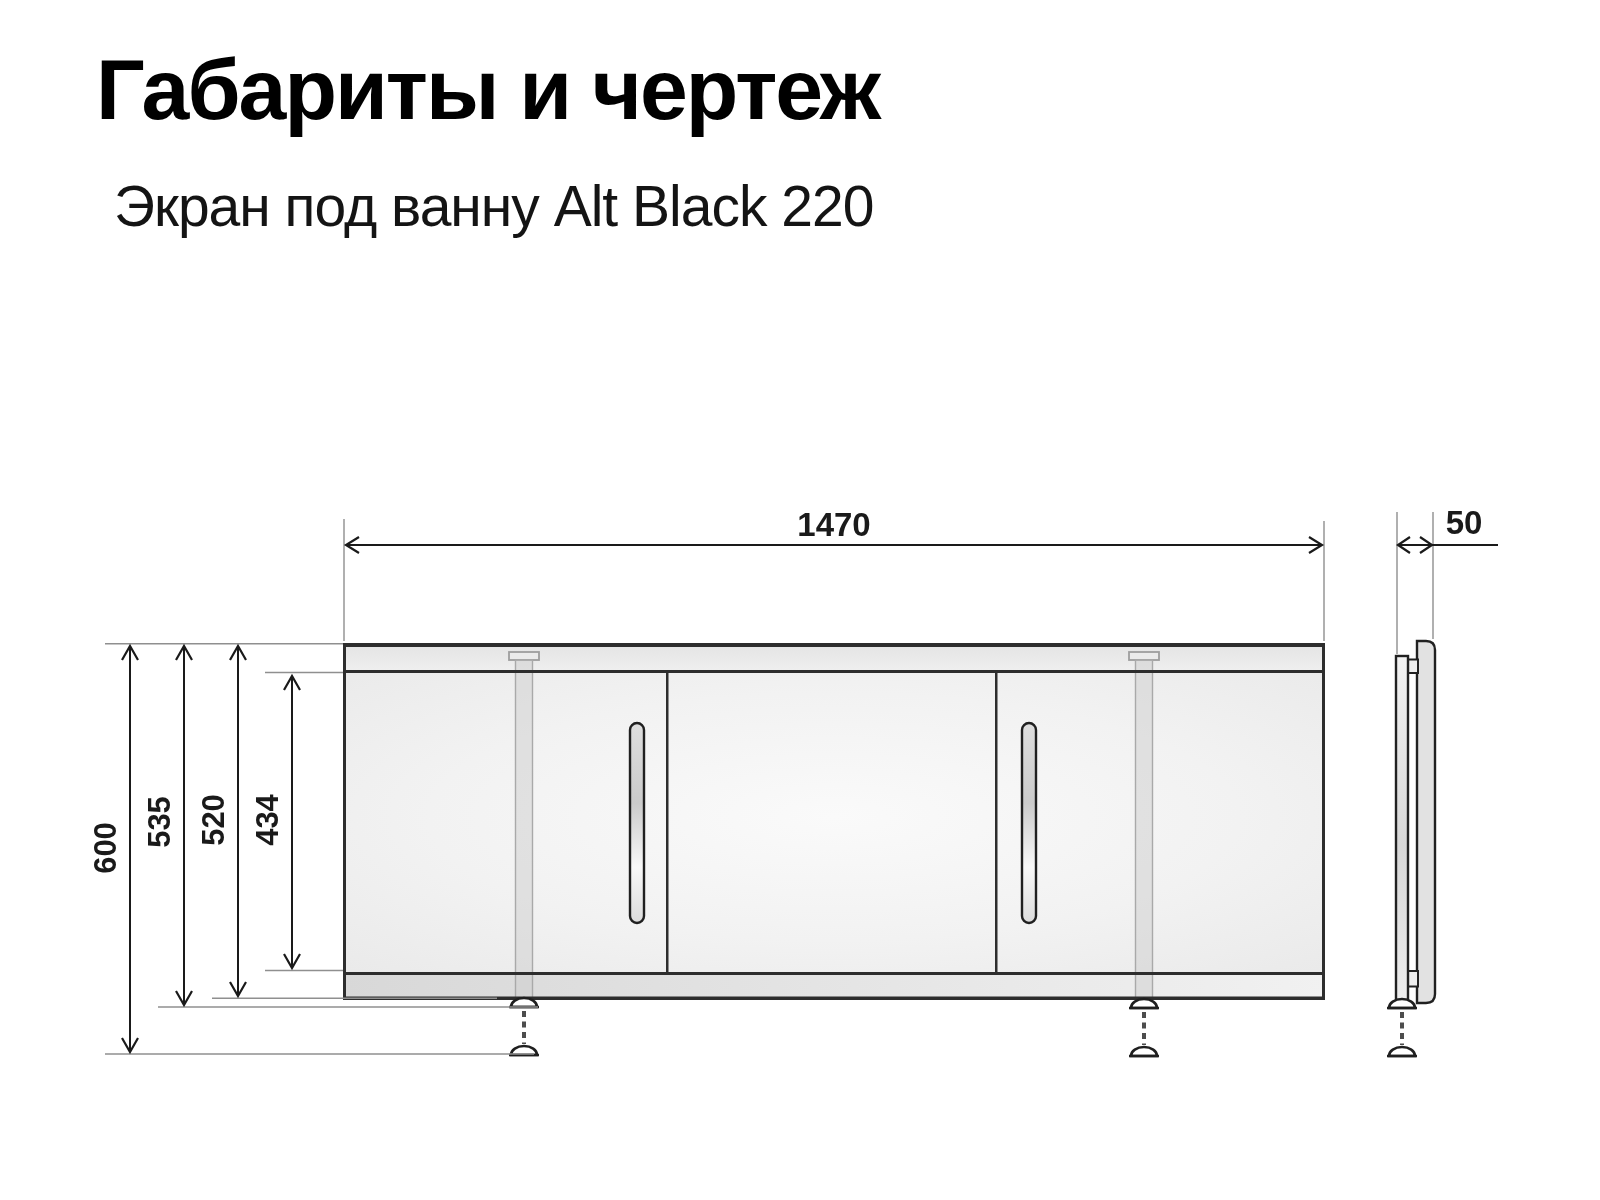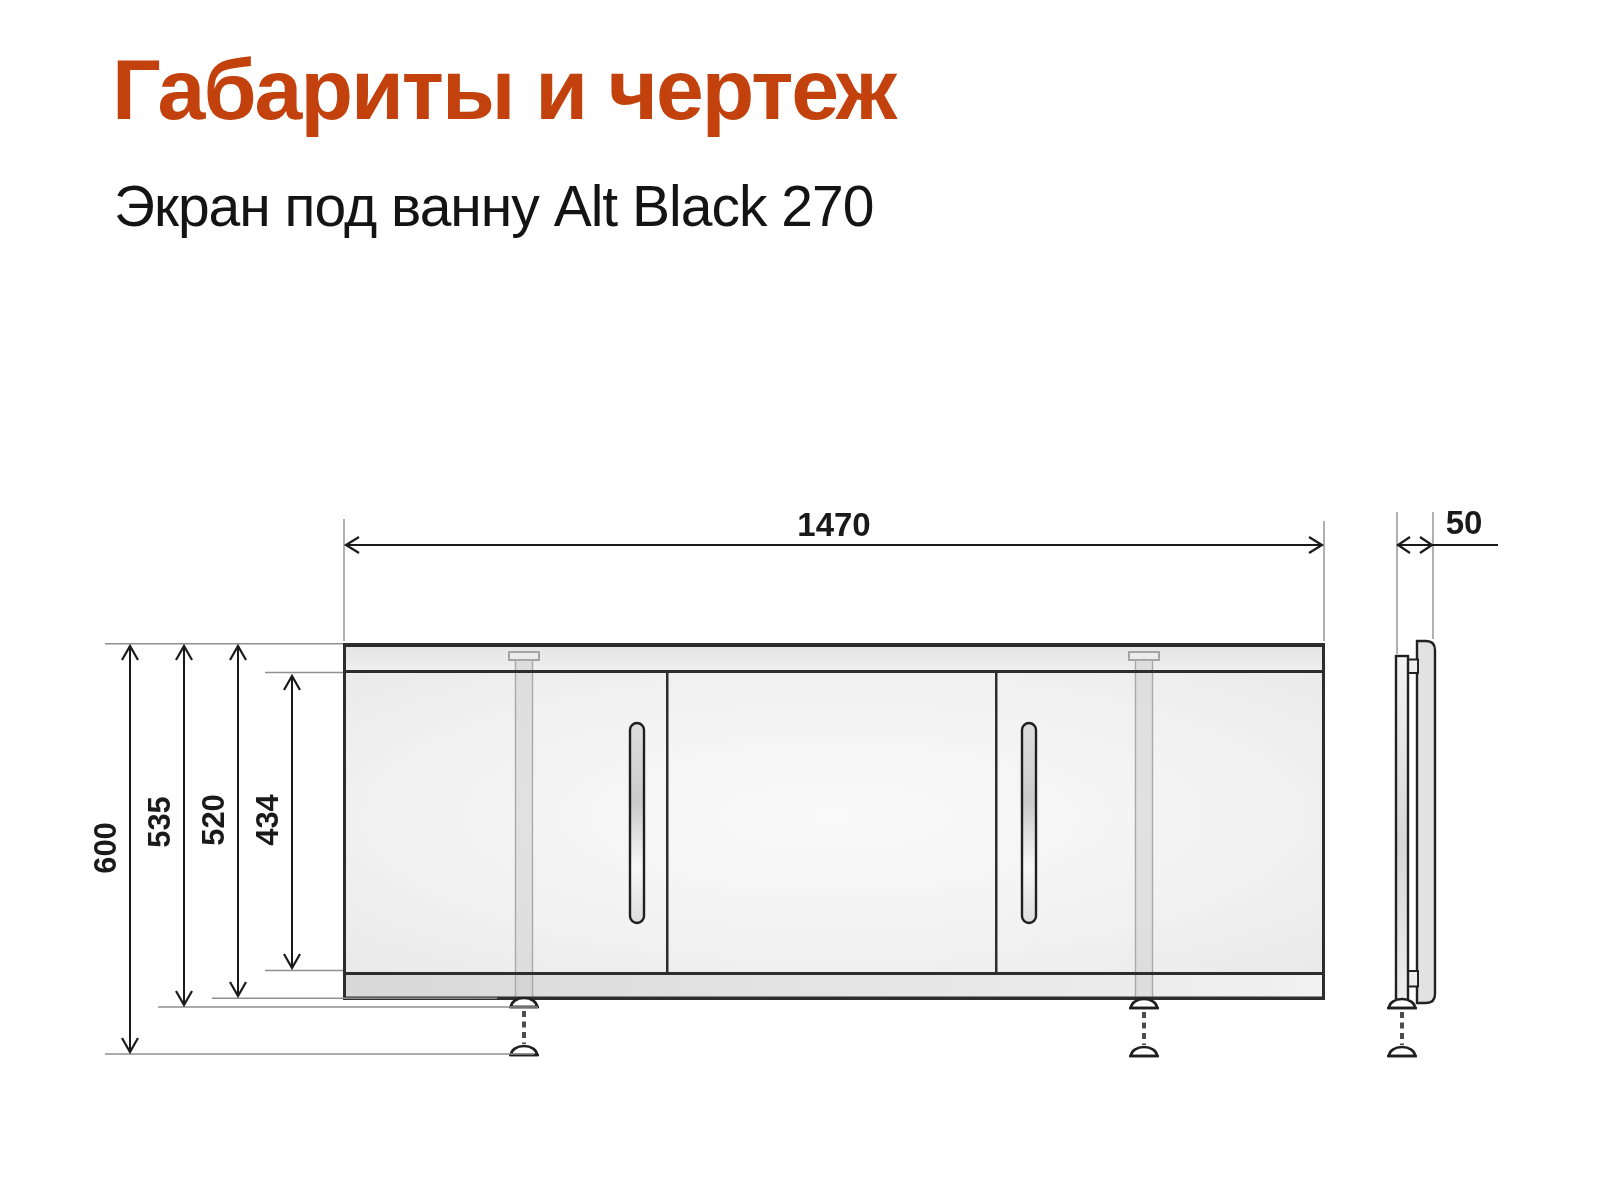--- a/index.html
+++ b/index.html
@@ -4,22 +4,22 @@
 <style>
   html,body{margin:0;padding:0;background:#ffffff;}
   .page{
     position:relative;
     width:1600px;height:1200px;
     background:#ffffff;
     font-family:"Liberation Sans", sans-serif;
     overflow:hidden;
   }
   .title{
-    position:absolute;left:112px;top:46px;
-    font-size:86px;font-weight:700;color:#c2410c;
+    position:absolute;left:96px;top:46px;
+    font-size:86px;font-weight:700;color:#000000;
     letter-spacing:-2px;line-height:1.0;white-space:nowrap;
   }
   .subtitle{
     position:absolute;left:114px;top:178px;
     font-size:57px;font-weight:400;color:#141414;
     letter-spacing:-1px;line-height:1.0;white-space:nowrap;
   }
   svg.drawing{position:absolute;left:0;top:0;}
   .dim-label{
     font-family:"Liberation Sans", sans-serif;
@@ -29,21 +29,21 @@
     font-family:"Liberation Sans", sans-serif;
     font-weight:700;font-size:31px;fill:#1a1a1a;
   }
 </style>
 </head>
 <body>
 
 <div class="page">
 
   <div class="title">Габариты и чертеж</div>
-  <div class="subtitle">Экран под ванну Alt Black 270</div>
+  <div class="subtitle">Экран под ванну Alt Black 220</div>
 
   <svg class="drawing" width="1600" height="1200" viewBox="0 0 1600 1200">
 
     <defs>
       <linearGradient id="gRailTop" x1="0" y1="0" x2="0" y2="1">
         <stop offset="0" stop-color="#e3e3e3"></stop>
           <stop offset="1" stop-color="#f0f0f0"></stop>
       </linearGradient>
       <linearGradient id="gRailBottom" x1="0" y1="0" x2="1" y2="0">
         <stop offset="0" stop-color="#d8d8d8"></stop>

